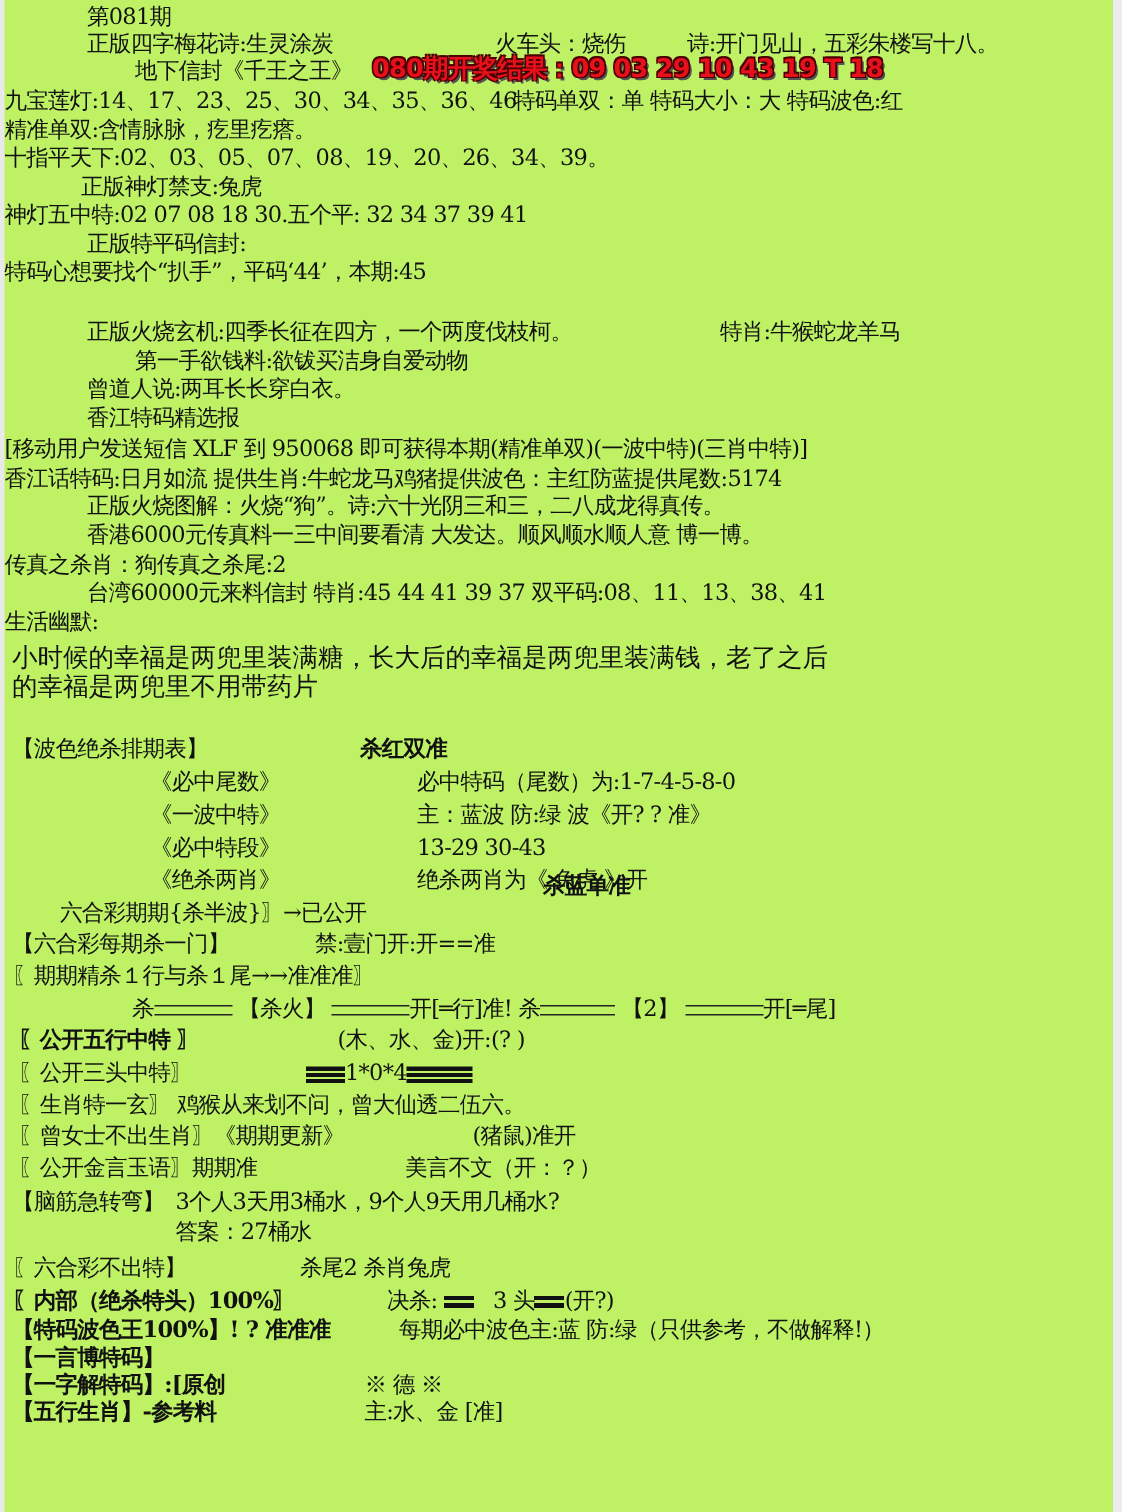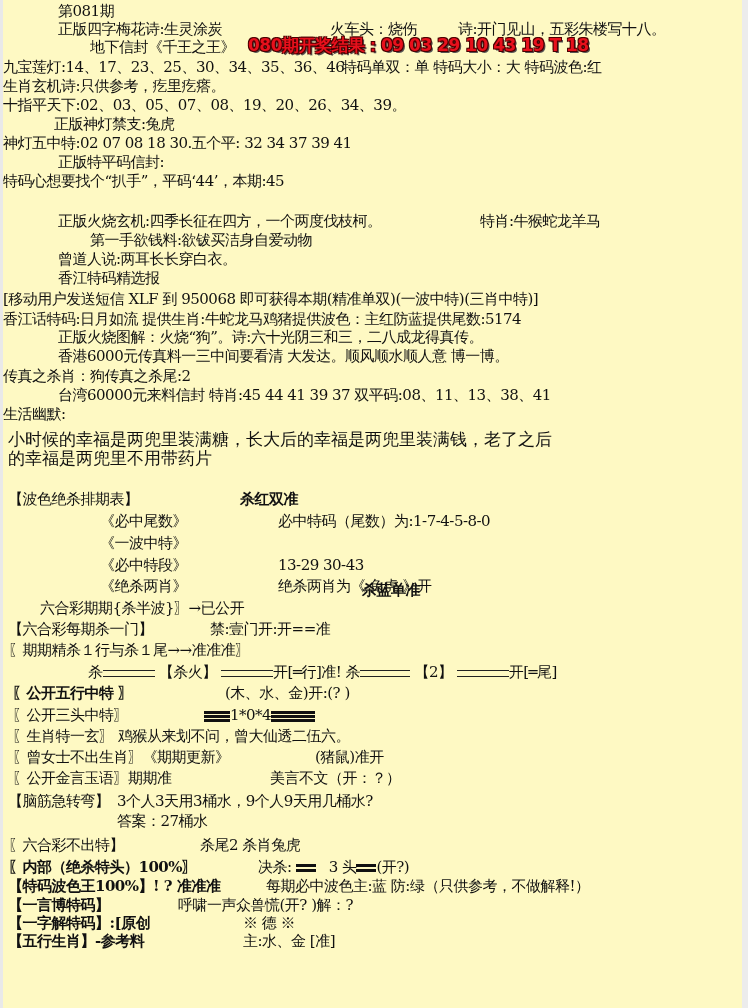--- a/index.html
+++ b/index.html
@@ -3,21 +3,21 @@
   <meta charset="utf-8">
   <style>
     html, body { margin:0; padding:0; }
     body {
       width:748px; height:1008px; overflow:hidden;
       background:#ffffff;
       font-family:"DejaVu Serif","Liberation Serif",serif;
       color:#111;
       position:relative;
     }
-    .page { position:absolute; left:0; top:0; width:742px; height:1008px; background:#fef9c3; }
+    .page { position:absolute; left:0; top:0; width:742px; height:1008px; background:#bef264; }
     .edge-left { position:absolute; left:0; top:0; width:3px; height:1008px; background:#e9e9e9; }
     .edge-right { position:absolute; right:0; top:0; width:6px; height:1008px; background:#ececec; }
     .ln { position:absolute; white-space:nowrap; font-size:15px; line-height:18px; letter-spacing:-0.5px; }
     .big { font-size:17px; line-height:20px; letter-spacing:0; }
     .b { font-weight:bold; }
     .banner {
       position:absolute; left:248px; top:34px; white-space:nowrap;
       font-family:"DejaVu Sans","Liberation Sans",sans-serif;
       font-weight:bold; font-size:17px; letter-spacing:-0.5px;
       color:#e8101c;
@@ -41,21 +41,21 @@
   <div class="ln" style="left:58px;top:20px;">正版四字梅花诗:生灵涂炭</div>
   <div class="ln" style="left:330px;top:20px;">火车头：烧伤</div>
   <div class="ln" style="left:458px;top:20px;">诗:开门见山，五彩朱楼写十八。</div>
 
   <div class="ln" style="left:90px;top:38px;">地下信封《千王之王》</div>
   <div class="banner">080期开奖结果：09 03 29 10 43 19 T 18</div>
 
   <div class="ln" style="left:3px;top:58px;">九宝莲灯:14、17、23、25、30、34、35、36、46</div>
   <div class="ln" style="left:342px;top:58px;">特码单双：单  特码大小：大  特码波色:红</div>
 
-  <div class="ln" style="left:3px;top:77px;">生肖玄机诗:只供参考，疙里疙瘩。</div>
+  <div class="ln" style="left:3px;top:77px;">精准单双:含情脉脉，疙里疙瘩。</div>
   <div class="ln" style="left:3px;top:96px;">十指平天下:02、03、05、07、08、19、20、26、34、39。</div>
   <div class="ln" style="left:54px;top:115px;">正版神灯禁支:兔虎</div>
   <div class="ln" style="left:3px;top:134px;">神灯五中特:02 07 08 18 30.五个平: 32 34 37 39 41</div>
   <div class="ln" style="left:58px;top:153px;">正版特平码信封:</div>
   <div class="ln" style="left:3px;top:172px;">特码心想要找个“扒手”，平码‘44’，本期:45</div>
 
   <div class="ln" style="left:58px;top:212px;">正版火烧玄机:四季长征在四方，一个两度伐枝柯。</div>
   <div class="ln" style="left:480px;top:212px;">特肖:牛猴蛇龙羊马</div>
   <div class="ln" style="left:90px;top:231px;">第一手欲钱料:欲钹买洁身自爱动物</div>
   <div class="ln" style="left:58px;top:250px;">曾道人说:两耳长长穿白衣。</div>
@@ -70,20 +70,21 @@
 
   <div class="ln big" style="left:8px;top:429px;">小时候的幸福是两兜里装满糖，长大后的幸福是两兜里装满钱，老了之后</div>
   <div class="ln big" style="left:8px;top:448px;">的幸福是两兜里不用带药片</div>
 
   <div class="ln" style="left:8px;top:490px;">【波色绝杀排期表】</div>
   <div class="ln b" style="left:240px;top:490px;">杀红双准</div>
 
   <div class="ln" style="left:100px;top:512px;">《必中尾数》</div>
   <div class="ln" style="left:278px;top:512px;">必中特码（尾数）为:1-7-4-5-8-0</div>
   <div class="ln" style="left:100px;top:534px;">《一波中特》</div>
+  <div class="ln" style="left:278px;top:534px;"> 主：蓝波 防:绿 波《开? ? 准》</div>
   <div class="ln" style="left:100px;top:556px;">《必中特段》</div>
   <div class="ln" style="left:278px;top:556px;">13-29 30-43</div>
   <div class="ln" style="left:100px;top:577px;">《绝杀两肖》</div>
   <div class="ln" style="left:278px;top:577px;">绝杀两肖为《 兔虎 》开</div>
 
   <div class="ln" style="left:40px;top:599px;">六合彩期期{杀半波}〗→已公开</div>
   <div class="ln b" style="left:362px;top:583px;font-family:Liberation Mono, monospace;">杀蓝单准</div>
 
   <div class="ln" style="left:8px;top:620px;">【六合彩每期杀一门】</div>
   <div class="ln" style="left:210px;top:620px;">禁:壹门开:开==准</div>
@@ -127,21 +128,20 @@
   <div class="ln" style="left:258px;top:858px;">
     <span>决杀:</span>
     <span class="bar2"></span>
     &nbsp;&nbsp;<span>3  头</span><span class="bar2"></span><span>(开?)</span>
   </div>
 
   <div class="ln b" style="left:8px;top:877px;">【特码波色王100%】!  ?  准准准</div>
   <div class="ln" style="left:266px;top:877px;">每期必中波色主:蓝   防:绿（只供参考，不做解释!）</div>
 
   <div class="ln b" style="left:8px;top:896px;">【一言博特码】</div>
-  <div class="ln" style="left:178px;top:896px;">呼啸一声众兽慌(开? )解：?</div>
 
   <div class="ln b" style="left:8px;top:914px;">【一字解特码】:[原创</div>
   <div class="ln" style="left:243px;top:914px;">※ 德 ※</div>
 
   <div class="ln b" style="left:8px;top:932px;">【五行生肖】-参考料</div>
   <div class="ln" style="left:243px;top:932px;">主:水、金      [准]</div>
 
 </div>
 <div class="edge-right"></div>
 

